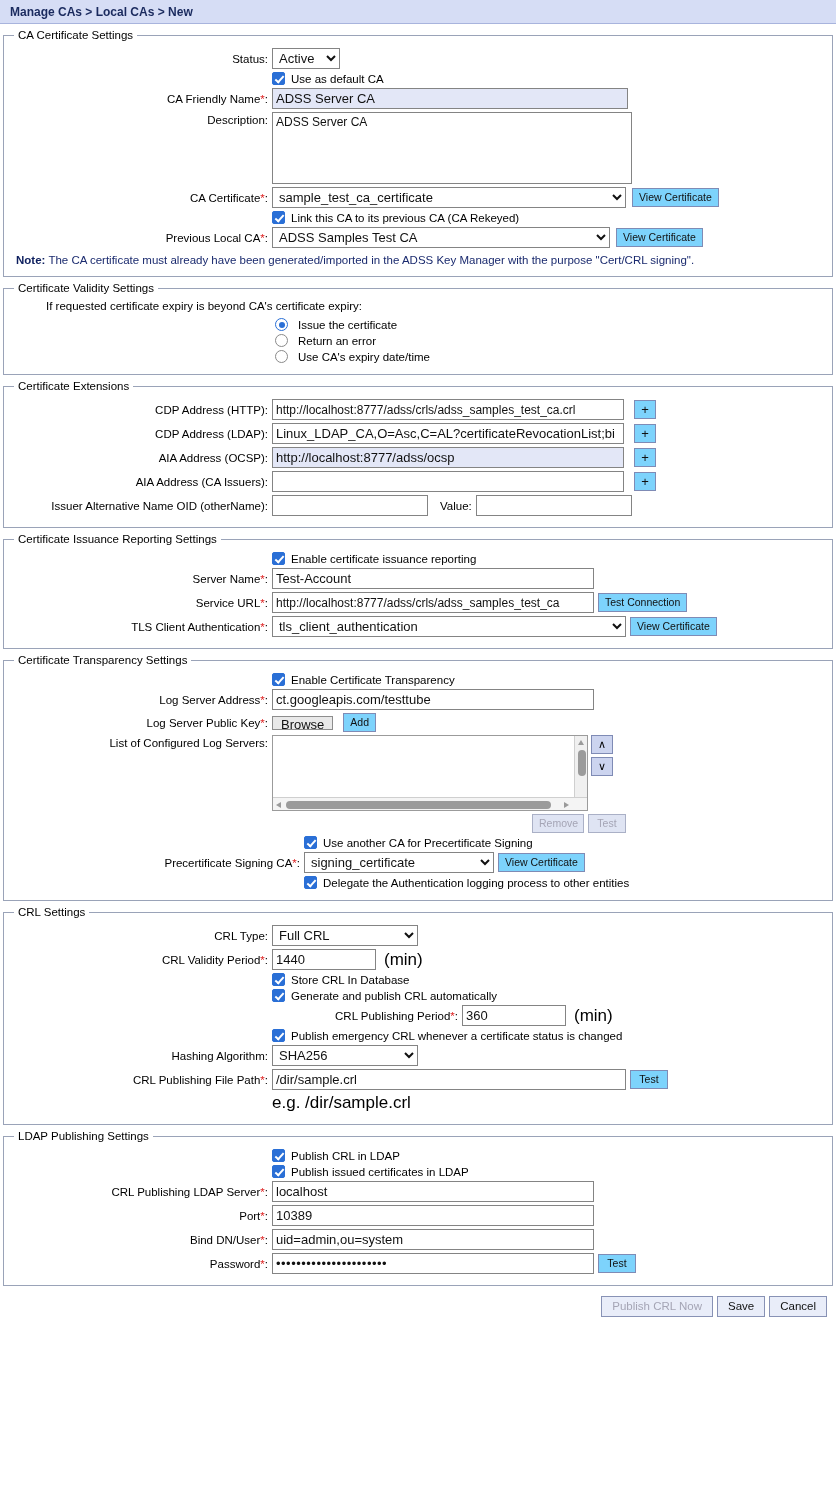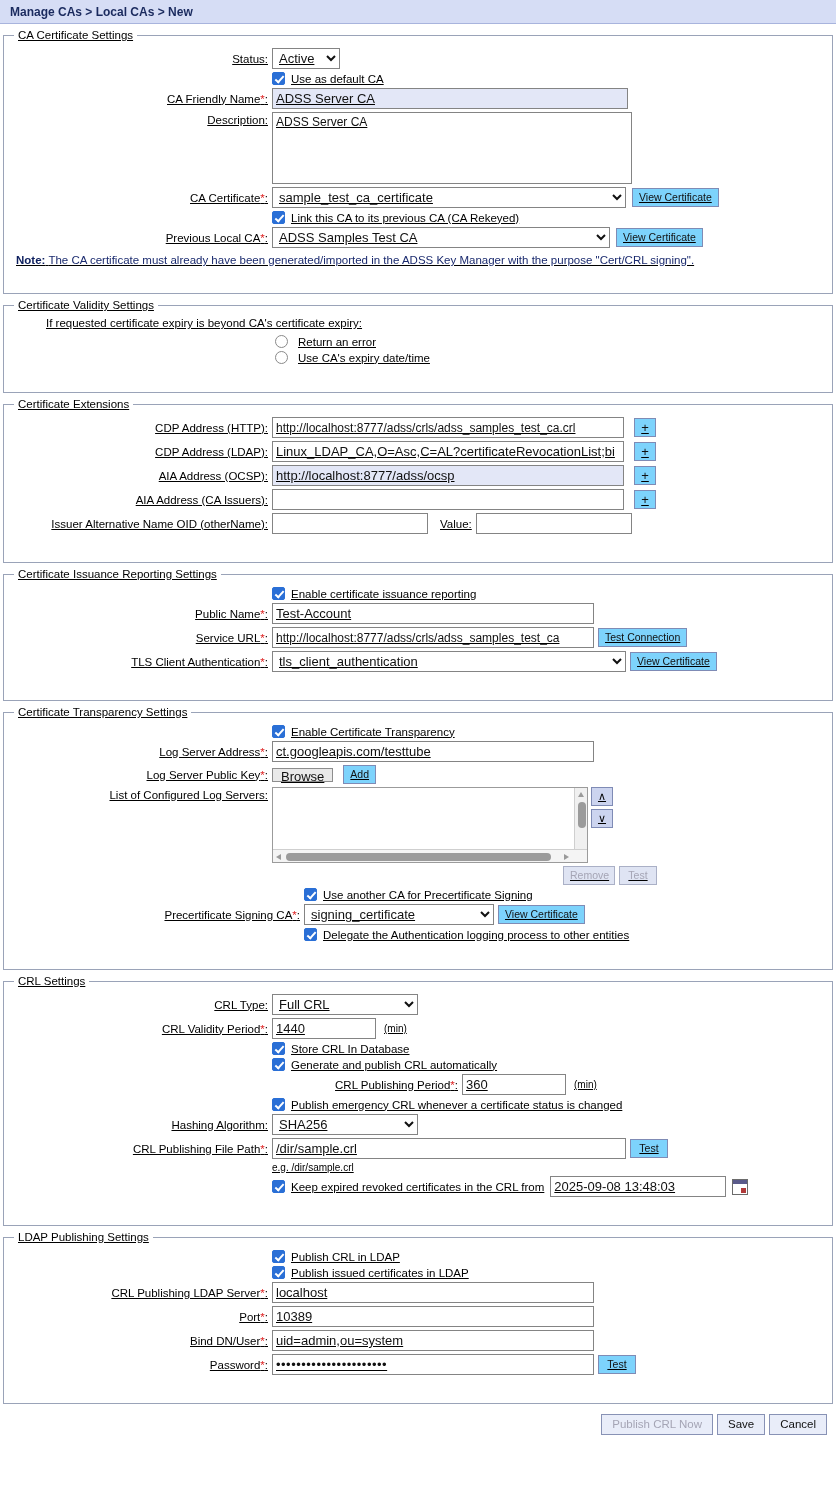--- a/index.html
+++ b/index.html
@@ -20,23 +20,22 @@
     font-size: 12px;
     font-weight: bold;
     color: #1a2a5e;
   }
 
   .page { padding: 0 3px; }
 
   fieldset {
     border: 1px solid #9aa3b8;
     margin: 5px 0 0 0;
-    padding: 4px 6px 25px 6px;
+    padding: 4px 6px 8px 6px;
     position: relative;
-    text-decoration: underline;
   }
   legend {
     font-size: 11.5px;
     color: #000;
     padding: 0 4px;
     margin-left: 4px;
   }
 
   .row {
     display: flex;
@@ -80,21 +79,21 @@
     background: #7dd3fc;
     border: 1px solid #7f8bb5;
     color: #111;
     padding: 1px 6px;
     height: 19px;
     line-height: 15px;
     cursor: pointer;
     white-space: nowrap;
   }
   .btn.plus { width: 22px; padding: 0; font-size: 13px; line-height: 16px; }
-  .btn.disabled { color: #a5a5b5; background: #dfe4f3; border-color: #aab0c6; margin-left: 31px; }
+  .btn.disabled { color: #a5a5b5; background: #dfe4f3; border-color: #aab0c6; }
   .btn.browse {
     font-size: 13px; background: #e9e9e9; border: 1px solid #8d8d8d;
     height: 14px; padding: 0 8px;
   }
   .btn.footer { background: #e9edf9; border: 1px solid #8892b5; font-size: 11.5px; padding: 2px 10px; height: 21px; }
 
   .chk {
     width: 13px; height: 13px; flex: none;
     background: #2a6fd6; border: 1px solid #2a6fd6;
     border-radius: 2px; position: relative; cursor: pointer;
@@ -113,21 +112,21 @@
   .radio.on { border-color: #2a6fd6; }
   .radio.on::after {
     content: ""; position: absolute; left: 2.5px; top: 2.5px;
     width: 6px; height: 6px; border-radius: 50%; background: #2a6fd6;
   }
   .radio-lbl { font-size: 11.5px; margin-left: 10px; }
 
   .note { font-size: 11.5px; color: #1a2a6e; margin: 6px 0 2px 6px; }
   .note b { color: #0d1f5e; }
 
-  .hint { font-size: 10px; color: #000; }
+  .hint { font-size: 17px; color: #000; }
 
   
   .listbox-wrap { display: flex; align-items: flex-start; }
   .listbox {
     width: 316px; height: 76px; border: 1px solid #9b9b9b;
     background: #fff; position: relative;
   }
   .vbar {
     position: absolute; right: 0; top: 0; width: 13px; height: 100%;
     background: #f0f0f0; border-left: 1px solid #cfcfcf;
@@ -262,20 +261,27 @@
   </fieldset>
 
   <fieldset>
     <legend>Certificate Validity Settings</legend>
 
     <div style="font-size:11.5px;margin:2px 0 6px 36px;">If requested certificate expiry is beyond CA's certificate expiry:</div>
 
     <div class="row tight">
       <div class="lbl" style="width:265px;"></div>
       <div class="ctl">
+        <span class="radio on"></span>
+        <span class="radio-lbl">Issue the certificate</span>
+      </div>
+    </div>
+    <div class="row tight">
+      <div class="lbl" style="width:265px;"></div>
+      <div class="ctl">
         <span class="radio"></span>
         <span class="radio-lbl">Return an error</span>
       </div>
     </div>
     <div class="row tight">
       <div class="lbl" style="width:265px;"></div>
       <div class="ctl">
         <span class="radio"></span>
         <span class="radio-lbl">Use CA's expiry date/time</span>
       </div>
@@ -332,21 +338,21 @@
 
     <div class="row tight">
       <div class="lbl lw"></div>
       <div class="ctl">
         <span class="chk"></span>
         <span class="chk-lbl">Enable certificate issuance reporting</span>
       </div>
     </div>
 
     <div class="row tight">
-      <div class="lbl lw"><span>Public Name</span><span class="req">*</span>:</div>
+      <div class="lbl lw"><span>Server Name</span><span class="req">*</span>:</div>
       <div class="ctl">
         <input type="text" style="width: 322px;" value="Test-Account">
       </div>
     </div>
 
     <div class="row tight">
       <div class="lbl lw"><span>Service URL</span><span class="req">*</span>:</div>
       <div class="ctl">
         <input type="text" style="width: 322px; font-size: 12px;" value="http://localhost:8777/adss/crls/adss_samples_test_ca">
         <button class="btn" style="margin-left:4px;">Test Connection</button>
@@ -517,29 +523,20 @@
       </div>
     </div>
 
     <div class="row tight">
       <div class="lbl lw"></div>
       <div class="ctl">
         <span class="hint">e.g. /dir/sample.crl</span>
       </div>
     </div>
 
-    <div class="row tight">
-      <div class="lbl lw"></div>
-      <div class="ctl">
-        <span class="chk"></span>
-        <span class="chk-lbl">Keep expired revoked certificates in the CRL from</span>
-        <input type="text" style="width: 176px; margin-left: 6px;" value="2025-09-08 13:48:03">
-        <span class="cal-icon"></span>
-      </div>
-    </div>
   </fieldset>
 
   <fieldset>
     <legend>LDAP Publishing Settings</legend>
 
     <div class="row tight">
       <div class="lbl lw"></div>
       <div class="ctl">
         <span class="chk"></span>
         <span class="chk-lbl">Publish CRL in LDAP</span>

